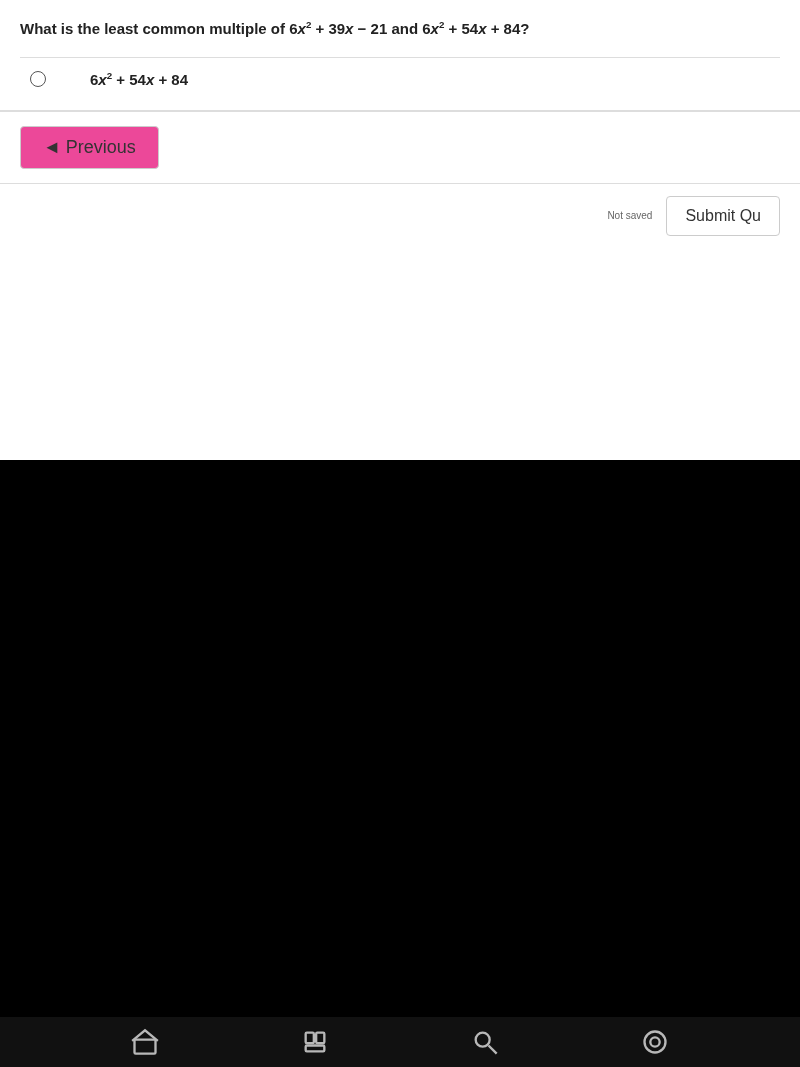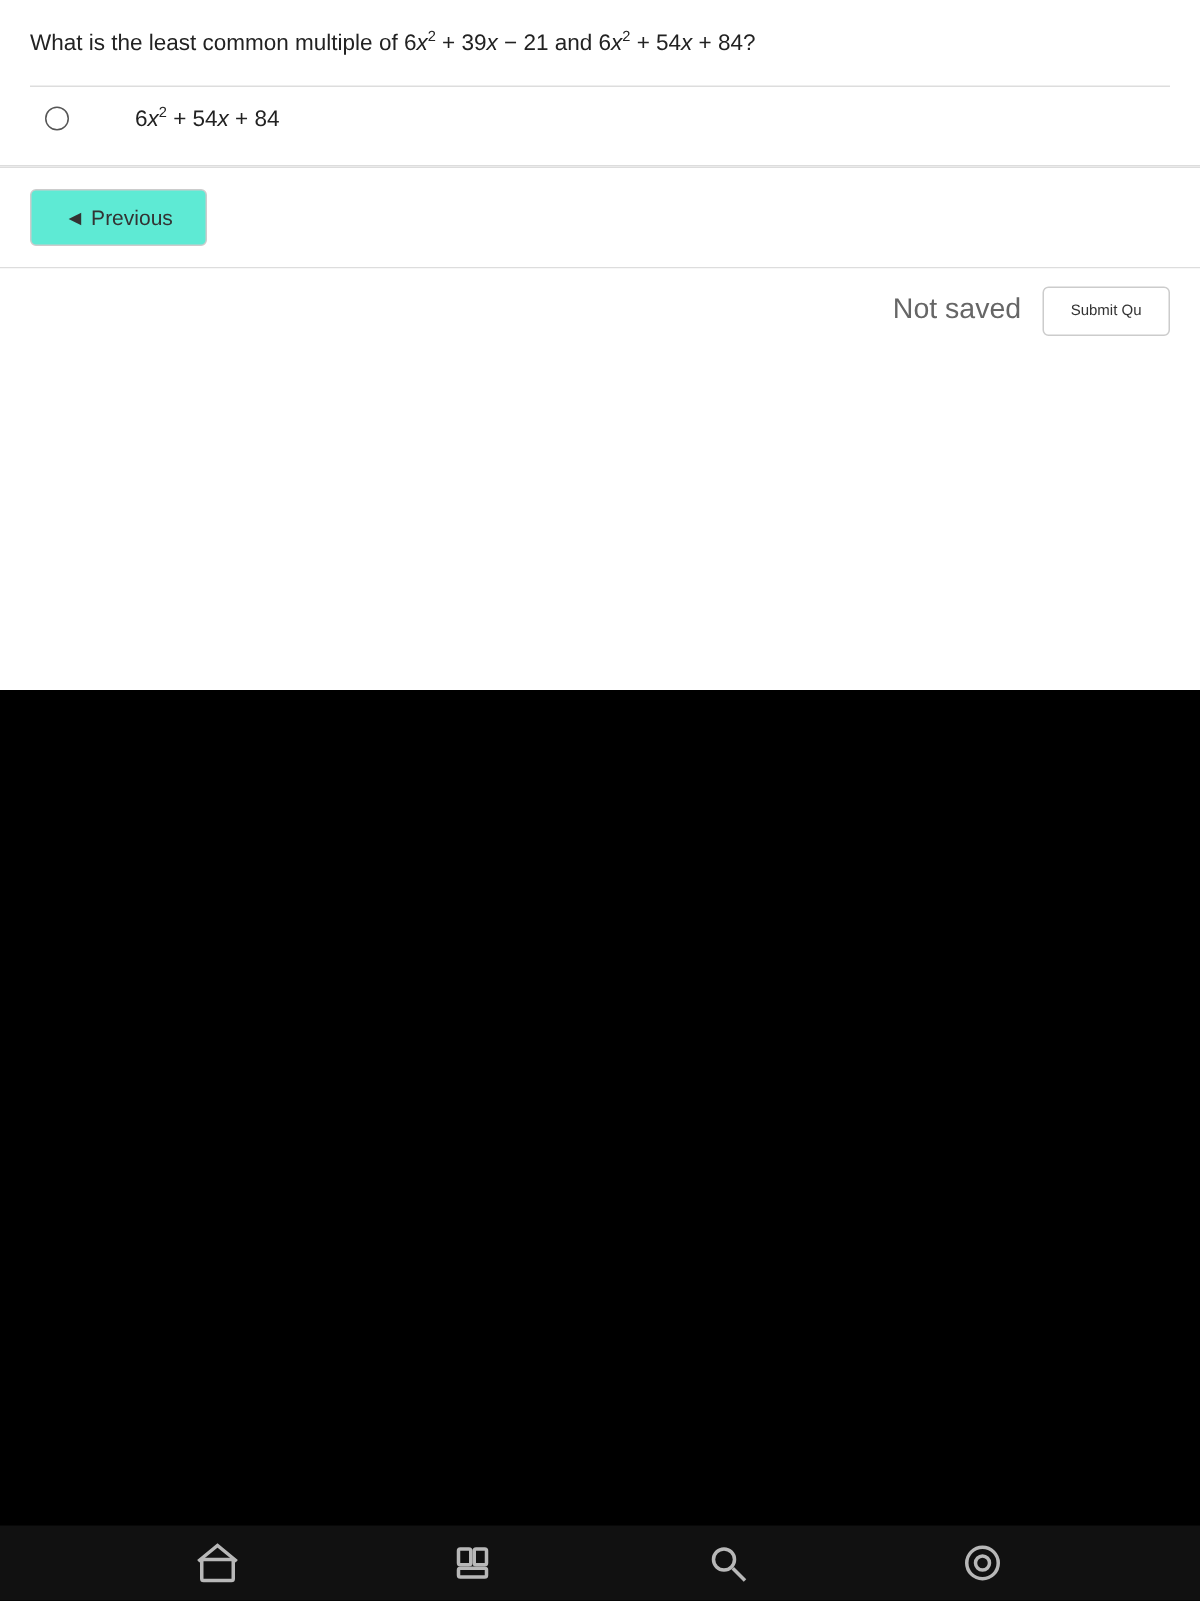--- a/index.html
+++ b/index.html
@@ -15,20 +15,21 @@
     .quiz-container {
       background: #fff;
       width: 800px;
       min-height: 460px;
       padding: 0;
     }
 
     .question-area {
       padding: 18px 20px 10px 20px;
       border-bottom: 1px solid #ddd;
+      font-weight: bold;
     }
 
     .question-text {
       font-size: 15px;
       color: #222;
       margin-bottom: 16px;
       line-height: 1.5;
     }
 
     .options-list {
@@ -69,52 +70,52 @@
       display: flex;
       justify-content: space-between;
       align-items: center;
       padding: 14px 20px;
       background: #fff;
       border-top: 1px solid #ddd;
       border-bottom: 1px solid #ddd;
     }
 
     .nav-btn {
-      background: #5eead4;
+      background: #ec4899;
       border: 1px solid #ccc;
       border-radius: 4px;
       padding: 10px 22px;
-      font-size: 14px;
+      font-size: 18px;
       color: #333;
       cursor: pointer;
       display: flex;
       align-items: center;
       gap: 6px;
     }
 
     .submit-bar {
       display: flex;
       justify-content: flex-end;
       align-items: center;
       padding: 12px 20px;
       background: #fff;
       gap: 14px;
     }
 
     .not-saved-text {
-      font-size: 19px;
+      font-size: 10px;
       color: #666;
     }
 
     .submit-btn {
       background: #fff;
       border: 1px solid #ccc;
       border-radius: 4px;
       padding: 10px 18px;
-      font-size: 10px;
+      font-size: 16px;
       color: #333;
       cursor: pointer;
     }
 
     .bottom-black {
       background: #000;
       width: 800px;
       height: 580px;
     }
 

